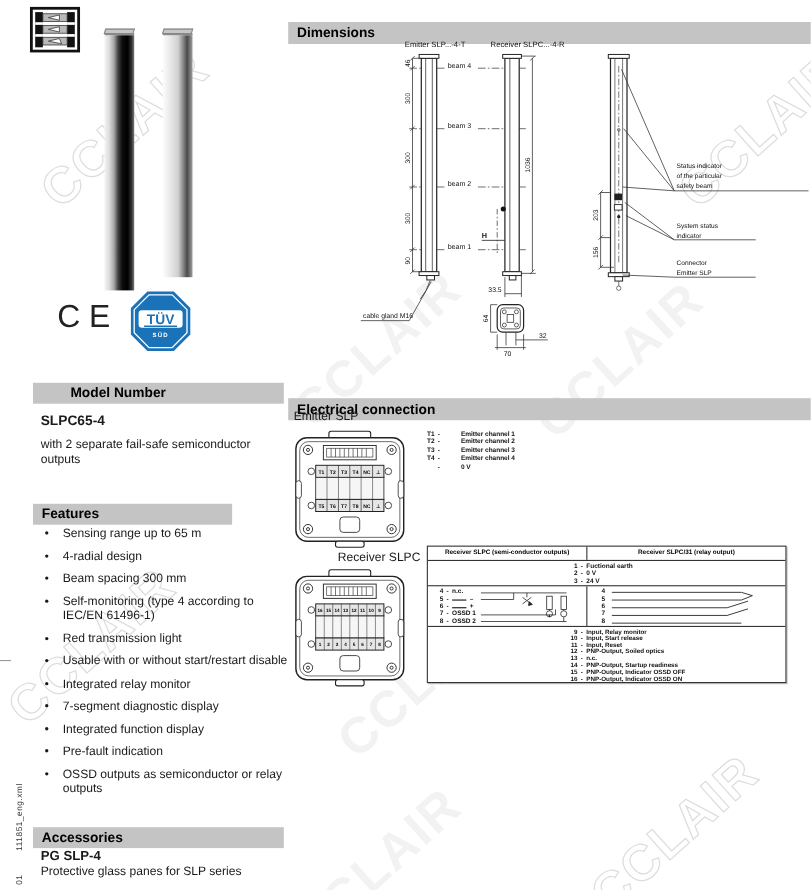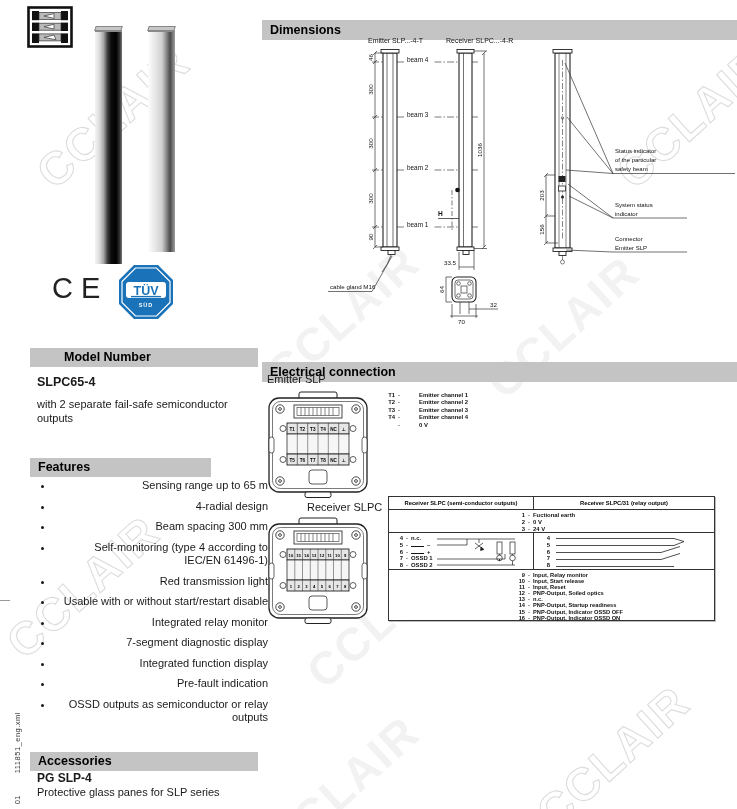--- a/index.html
+++ b/index.html
@@ -15,21 +15,21 @@
       font-size:12.5px;line-height:19px;padding-left:8px;box-sizing:border-box;height:19px;}
 
   .txt{position:absolute;color:#1a1a1a;}
   .b{font-weight:bold;}
 
   
   #model-number{left:37px;top:375px;font-size:12.5px;text-align:center;}
   #model-desc{left:37px;top:397px;font-size:11px;line-height:14px;width:208px;}
   #features-list{position:absolute;left:41px;top:479px;width:214px;margin:0;
       padding-left:13px;list-style:disc outside;}
-  #features-list li{font-size:11px;line-height:13.5px;margin-bottom:7px;padding-left:3px;color:#1a1a1a;text-align:right;}
+  #features-list li{font-size:11px;line-height:13.5px;margin-bottom:7px;padding-left:3px;color:#1a1a1a;}
   #acc-name{left:37px;top:771px;font-size:12px;}
   #acc-desc{left:37px;top:786px;font-size:11px;text-align:center;}
 
   
   .prodbar{position:absolute;border-top:2px solid #8a8a8a;}
   #prodbar1{left:95px;top:30px;width:27px;height:232px;
      background:linear-gradient(90deg,#f4f4f4 0%,#dcdcdc 16%,#a5a5a5 32%,#414141 46%,#0c0c0c 60%,#000 78%,#2b2b2b 90%,#777 100%);}
   #prodbar2{left:148px;top:30px;width:27px;height:220px;
      background:linear-gradient(90deg,#fdfdfd 0%,#e6e6e6 28%,#cfcfcf 52%,#8b8b8b 68%,#4a4a4a 82%,#9e9e9e 100%);}
   .prodcap{position:absolute;left:0;top:-6px;width:100%;height:5px;background:#c7c7c7;

